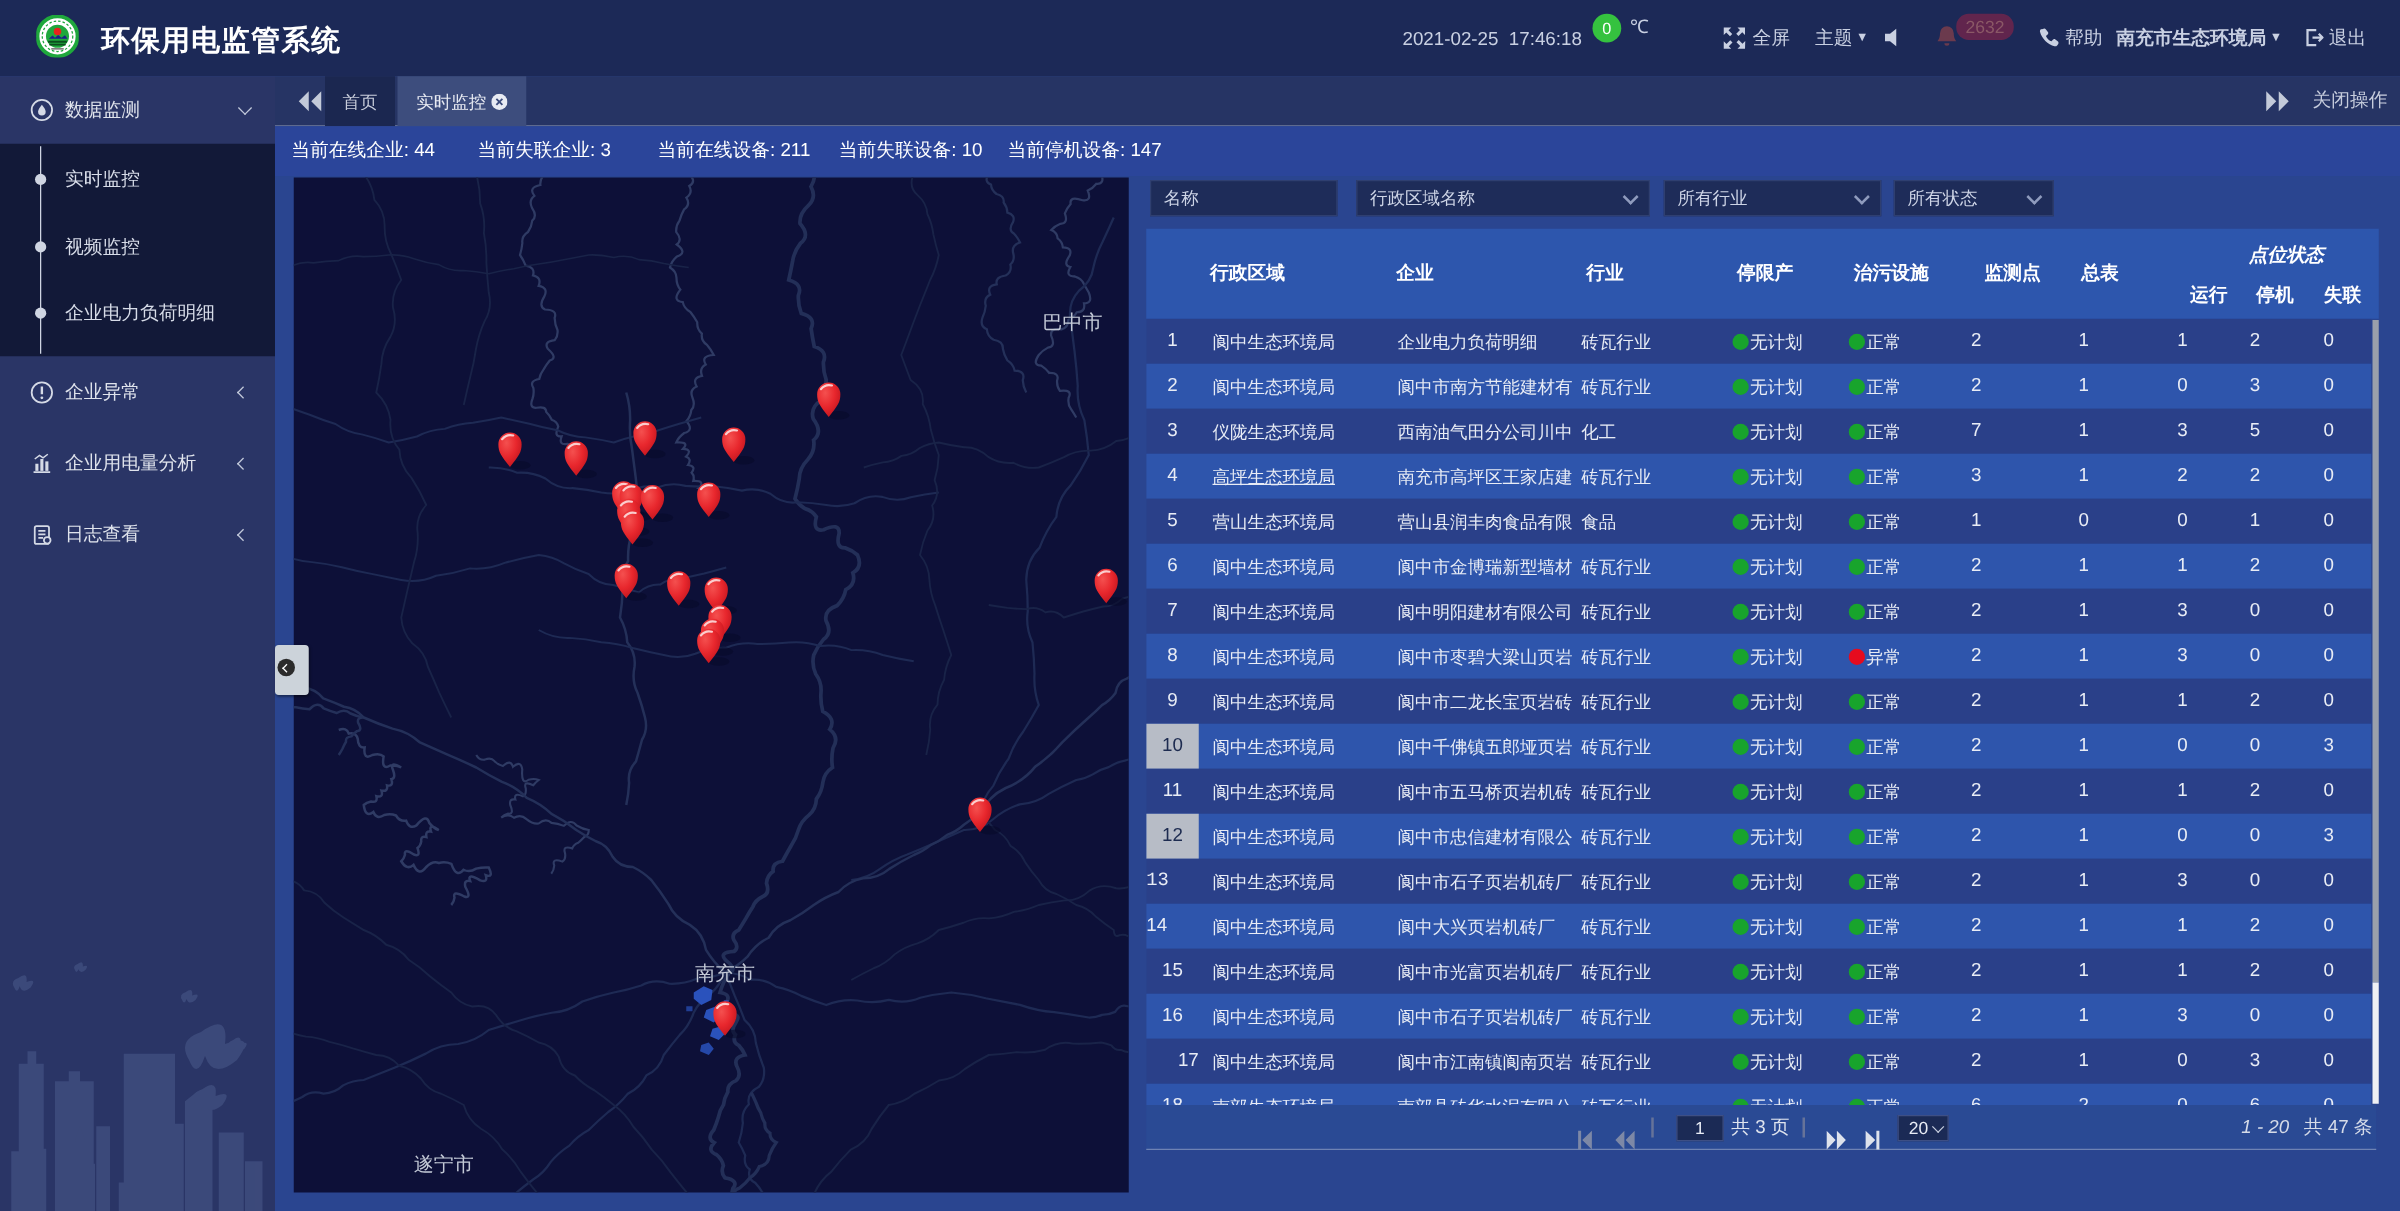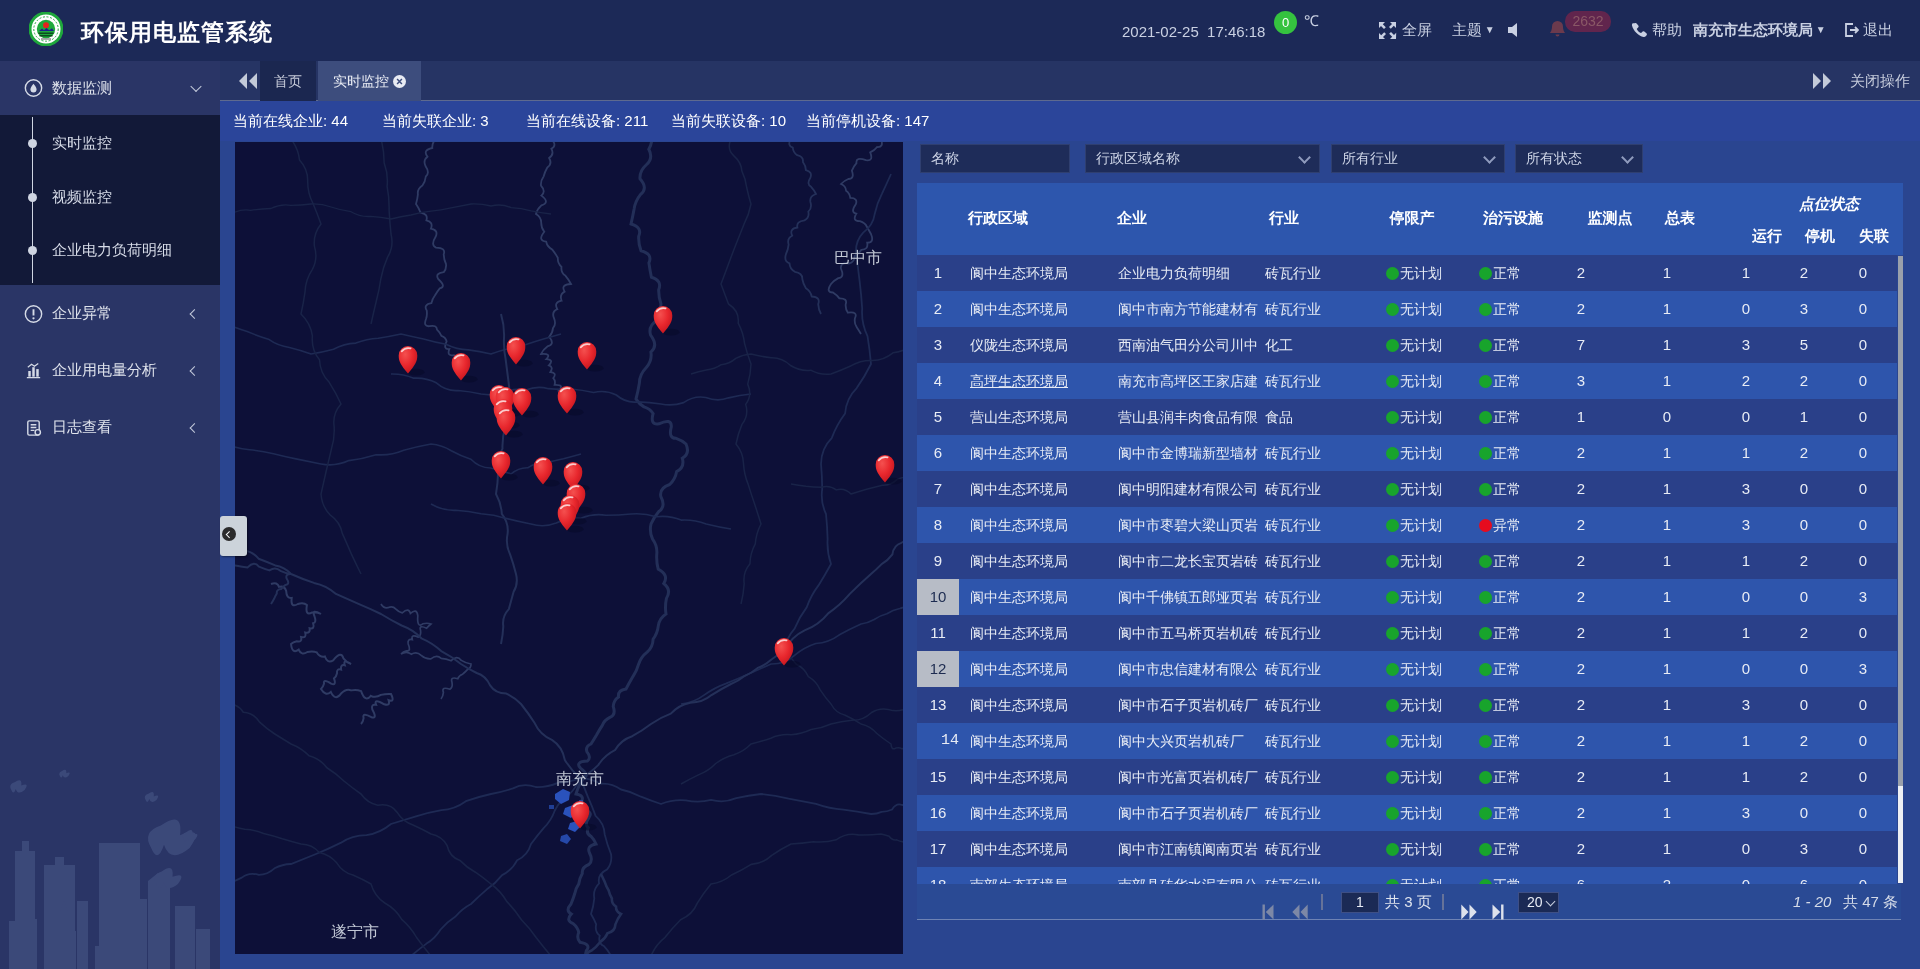--- a/index.html
+++ b/index.html
@@ -498,34 +498,34 @@
       <div class="tc" style="left:342px;width:110px;padding-left:6px;font-size:14px;">砖瓦行业</div>
       <div class="tc" style="left:452px;width:90px;text-align:center;font-size:14px;"><span class="gdot"></span>无计划</div>
       <div class="tc" style="left:542px;width:82px;text-align:center;font-size:14px;"><span class="gdot"></span>正常</div>
       <div class="tc" style="left:624px;width:80px;text-align:center;">2</div>
       <div class="tc" style="left:704px;width:92px;text-align:center;">1</div>
       <div class="tc" style="left:796px;width:66px;text-align:center;">0</div>
       <div class="tc" style="left:862px;width:50px;text-align:center;">0</div>
       <div class="tc" style="left:912px;width:68px;text-align:center;">3</div>
     </div>
     <div class="trow odd">
-      <div class="tc" style="left:0px;width:42px;text-align:center;">13</div>
+      <div class="tc" style="left:0px;width:42px;font-family:Liberation Mono, monospace;">13</div>
       <div class="tc" style="left:42px;width:120px;text-align:center;font-size:14px;">阆中生态环境局</div>
       <div class="tc" style="left:162px;width:180px;padding-left:39px;font-size:14px;">阆中市石子页岩机砖厂</div>
       <div class="tc" style="left:342px;width:110px;padding-left:6px;font-size:14px;">砖瓦行业</div>
       <div class="tc" style="left:452px;width:90px;text-align:center;font-size:14px;"><span class="gdot"></span>无计划</div>
       <div class="tc" style="left:542px;width:82px;text-align:center;font-size:14px;"><span class="gdot"></span>正常</div>
       <div class="tc" style="left:624px;width:80px;text-align:center;">2</div>
       <div class="tc" style="left:704px;width:92px;text-align:center;">1</div>
       <div class="tc" style="left:796px;width:66px;text-align:center;">3</div>
       <div class="tc" style="left:862px;width:50px;text-align:center;">0</div>
       <div class="tc" style="left:912px;width:68px;text-align:center;">0</div>
     </div>
     <div class="trow even">
-      <div class="tc" style="left:0px;width:42px;text-align:right;font-family:Liberation Mono, monospace;">14</div>
+      <div class="tc" style="left:0px;width:42px;text-align:left;">14</div>
       <div class="tc" style="left:42px;width:120px;text-align:center;font-size:14px;">阆中生态环境局</div>
       <div class="tc" style="left:162px;width:180px;padding-left:39px;font-size:14px;">阆中大兴页岩机砖厂</div>
       <div class="tc" style="left:342px;width:110px;padding-left:6px;font-size:14px;">砖瓦行业</div>
       <div class="tc" style="left:452px;width:90px;text-align:center;font-size:14px;"><span class="gdot"></span>无计划</div>
       <div class="tc" style="left:542px;width:82px;text-align:center;font-size:14px;"><span class="gdot"></span>正常</div>
       <div class="tc" style="left:624px;width:80px;text-align:center;">2</div>
       <div class="tc" style="left:704px;width:92px;text-align:center;">1</div>
       <div class="tc" style="left:796px;width:66px;text-align:center;">1</div>
       <div class="tc" style="left:862px;width:50px;text-align:center;">2</div>
       <div class="tc" style="left:912px;width:68px;text-align:center;">0</div>
@@ -550,21 +550,21 @@
       <div class="tc" style="left:342px;width:110px;padding-left:6px;font-size:14px;">砖瓦行业</div>
       <div class="tc" style="left:452px;width:90px;text-align:center;font-size:14px;"><span class="gdot"></span>无计划</div>
       <div class="tc" style="left:542px;width:82px;text-align:center;font-size:14px;"><span class="gdot"></span>正常</div>
       <div class="tc" style="left:624px;width:80px;text-align:center;">2</div>
       <div class="tc" style="left:704px;width:92px;text-align:center;">1</div>
       <div class="tc" style="left:796px;width:66px;text-align:center;">3</div>
       <div class="tc" style="left:862px;width:50px;text-align:center;">0</div>
       <div class="tc" style="left:912px;width:68px;text-align:center;">0</div>
     </div>
     <div class="trow odd">
-      <div class="tc" style="left:0px;width:42px;text-align:center;">17</div>
+      <div class="tc" style="left:0px;width:42px;text-align:right;">17</div>
       <div class="tc" style="left:42px;width:120px;text-align:center;font-size:14px;">阆中生态环境局</div>
       <div class="tc" style="left:162px;width:180px;padding-left:39px;font-size:14px;">阆中市江南镇阆南页岩</div>
       <div class="tc" style="left:342px;width:110px;padding-left:6px;font-size:14px;">砖瓦行业</div>
       <div class="tc" style="left:452px;width:90px;text-align:center;font-size:14px;"><span class="gdot"></span>无计划</div>
       <div class="tc" style="left:542px;width:82px;text-align:center;font-size:14px;"><span class="gdot"></span>正常</div>
       <div class="tc" style="left:624px;width:80px;text-align:center;">2</div>
       <div class="tc" style="left:704px;width:92px;text-align:center;">1</div>
       <div class="tc" style="left:796px;width:66px;text-align:center;">0</div>
       <div class="tc" style="left:862px;width:50px;text-align:center;">3</div>
       <div class="tc" style="left:912px;width:68px;text-align:center;">0</div>

